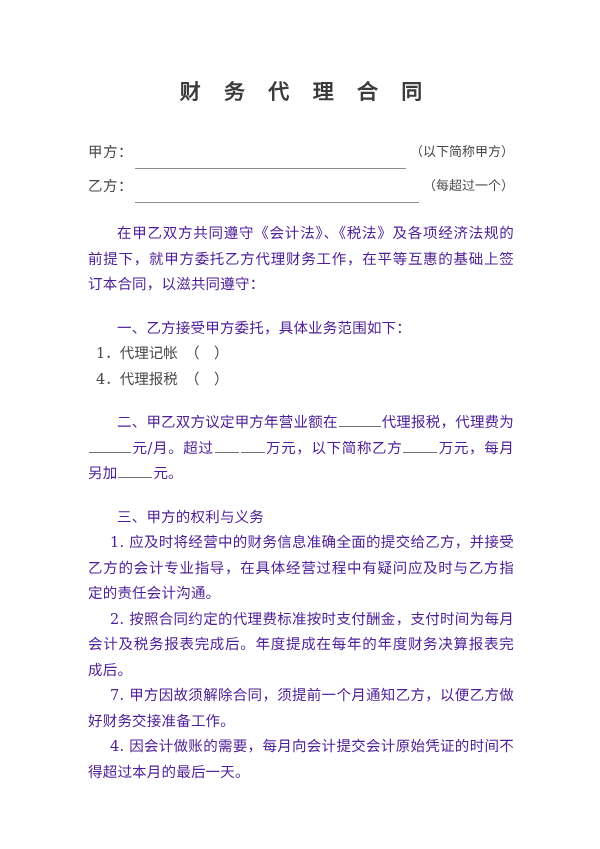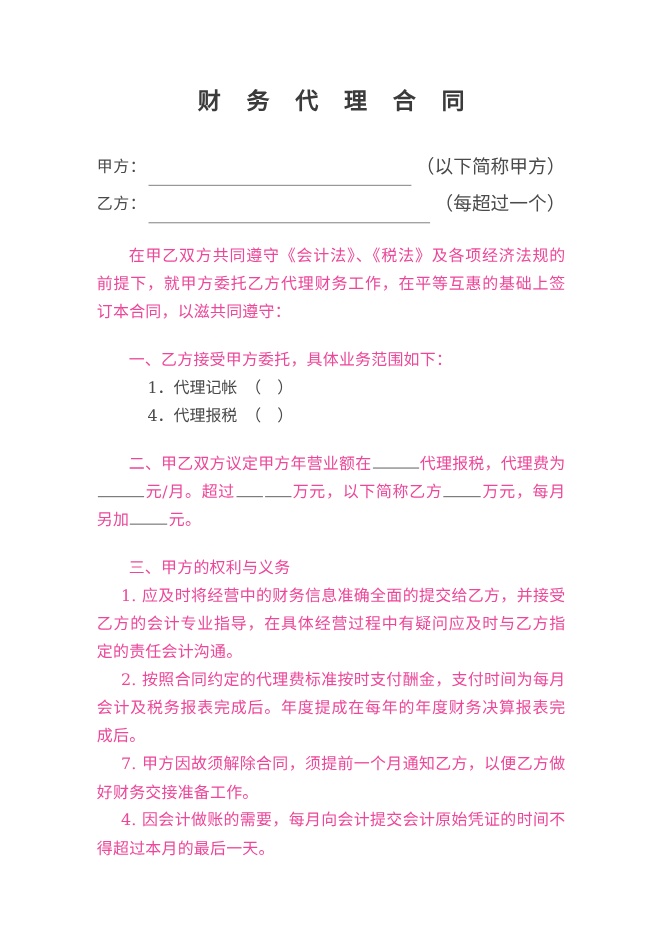--- a/index.html
+++ b/index.html
@@ -67,51 +67,50 @@
   }
   .party-rule {
     flex: 1 1 auto;
     border-bottom: 1px solid #8d8d8d;
     height: 15px;
     margin: 0 4px 0 2px;
     min-width: 40px;
   }
   .party-suffix {
     flex: 0 0 auto;
-    font-size: 17px;
+    font-size: 13px;
   }
 
   
   .para {
     margin: 0;
     font-size: 14.5px;
     line-height: 25.5px;
     text-align: justify;
     text-justify: inter-ideograph;
-    color: #ec4899;
+    color: #4c1d95;
     letter-spacing: 0.2px;
   }
   .para.indent {
     text-indent: 29px;
   }
   .para.indent-sm {
     text-indent: 22px;
   }
 
   .gap-intro { height: 18px; }
   .gap-sec   { height: 18px; }
 
   
   .list-row {
     font-size: 14.5px;
     line-height: 25.5px;
     color: #4a4a4a;
     text-indent: 8px;
     white-space: pre;
-    margin-left: 38px;
   }
 
   
   .blank {
     display: inline-block;
     border-bottom: 1px solid #6f6f6f;
     vertical-align: baseline;
     height: 13px;
     margin: 0 1px;
   }

